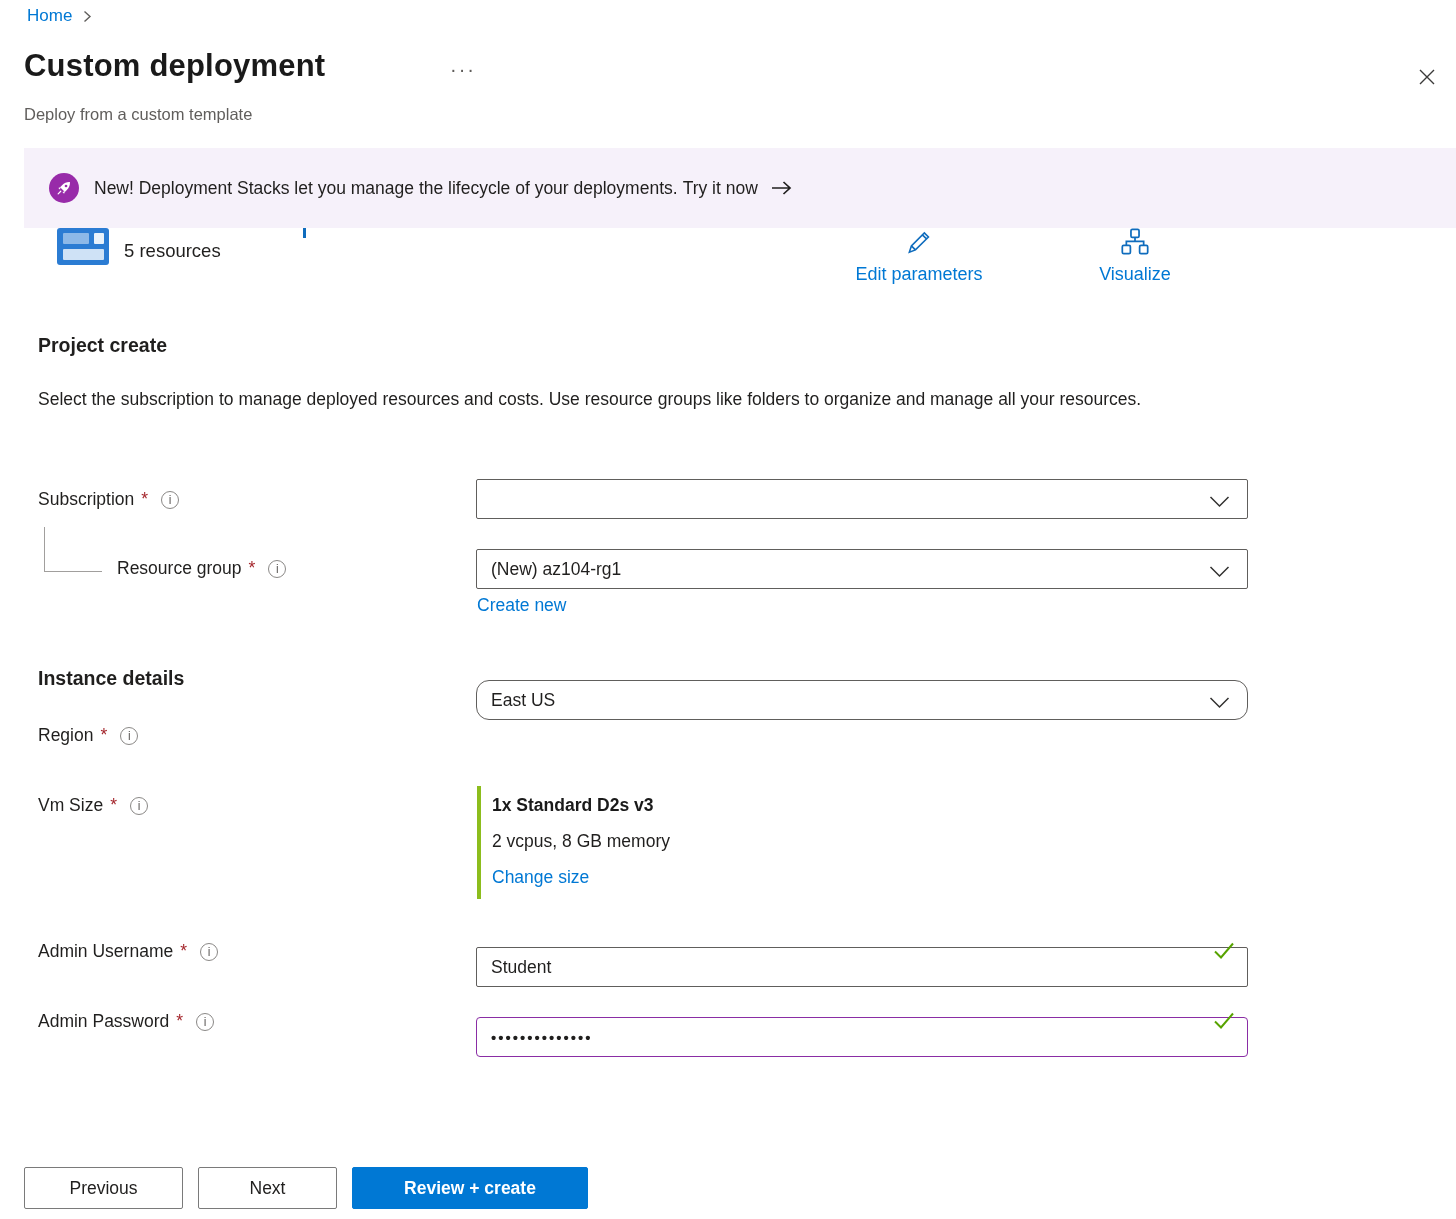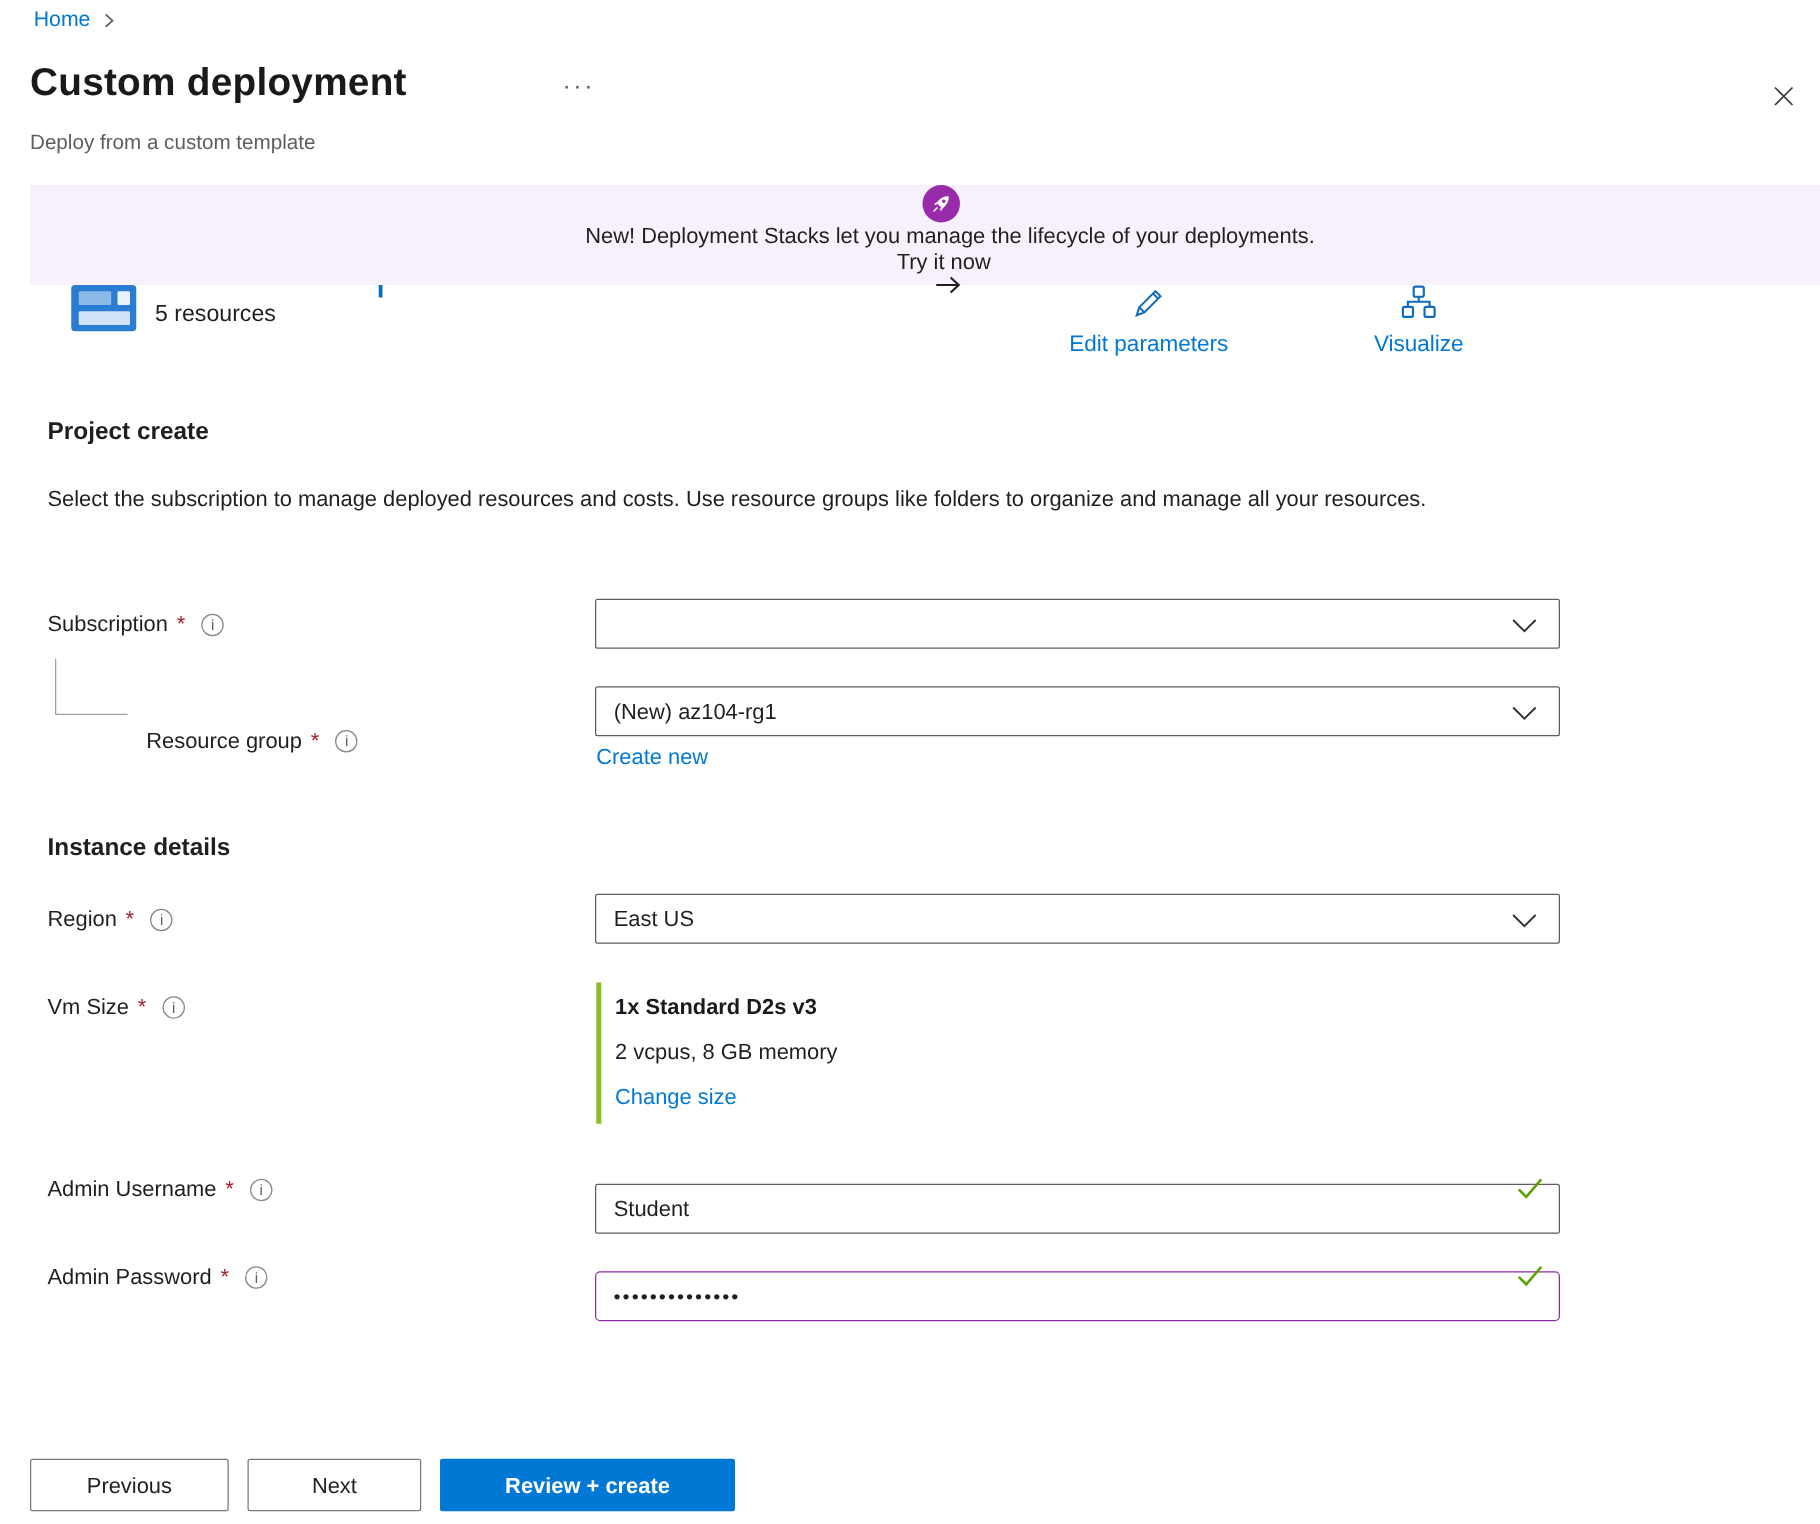--- a/index.html
+++ b/index.html
@@ -16,21 +16,21 @@
   .breadcrumb { position: absolute; left: 27px; top: 6px; display: flex; align-items: center; gap: 10px; font-size: 17px; }
   .breadcrumb a { color: #0078d4; text-decoration: none; cursor: pointer; }
 
   
   .title { position: absolute; left: 24px; top: 48px; font-size: 31px; font-weight: 700; color: #1a1a1a; letter-spacing: 0.2px; }
   .more-options { position: absolute; left: 450px; top: 58px; font-size: 20px; color: #605e5c; letter-spacing: 2px; cursor: pointer; }
   .close-btn { position: absolute; left: 1410px; top: 60px; width: 34px; height: 34px; display:flex; align-items:center; justify-content:center; cursor: pointer; background: none; border: none; }
   .subtitle { position: absolute; left: 24px; top: 105px; font-size: 16.5px; color: #605e5c; }
 
   
-  .banner { position: absolute; left: 24px; top: 148px; right: 0; height: 80px; background: #f6f1fa; display: flex; align-items: center; padding-left: 25px; cursor: pointer; flex-direction: column; }
+  .banner { position: absolute; left: 24px; top: 148px; right: 0; height: 80px; background: #f6f1fa; display: flex; align-items: center; padding-left: 25px; cursor: pointer; }
   .rocket-circle { width: 30px; height: 30px; border-radius: 50%; background: #982ba9; display:flex; align-items:center; justify-content:center; flex: 0 0 auto; }
   .banner-text { margin-left: 15px; font-size: 17.5px; color: #201f1e; }
   .banner-cta { margin-left: 5px; font-size: 17.5px; color: #201f1e; }
   .banner-arrow { margin-left: 12px; display: flex; align-items: center; }
 
   
   .resources-icon { position: absolute; left: 57px; top: 228px; width: 52px; height: 37px; background: #2b7cd3; border-radius: 3px; padding: 5px; }
   .resources-icon .blk-a { position:absolute; left:6px; top:5px; width:26px; height:11px; background:#8db9e8; border-radius:1px; }
   .resources-icon .blk-b { position:absolute; left:37px; top:5px; width:10px; height:11px; background:#e9f2fb; border-radius:1px; }
   .resources-icon .blk-c { position:absolute; left:6px; top:21px; width:41px; height:11px; background:#cfe2f6; border-radius:1px; }
@@ -162,21 +162,21 @@
   <div class="dropdown" style="top:479px;" role="combobox">
     <span class="val"></span>
     <span class="dd-chevron">
       <svg width="21" height="12" viewBox="0 0 21 12">
           <path d="M1.5 1 L10.5 10 L19.5 1" fill="none" stroke="#323130" stroke-width="1.5"></path>
         </svg>
     </span>
   </div>
 
   <div class="connector"></div>
-  <div class="f-label" style="left:117px; top:558px;margin-top:24px;">
+  <div class="f-label" style="left:117px; top:558px;">
     <span>Resource group</span>
     <span class="req">*</span>
     <span class="info-icon">i</span>
   </div>
   <div class="dropdown" style="top:549px;" role="combobox">
     <span class="val">(New) az104-rg1</span>
     <span class="dd-chevron">
       <svg width="21" height="12" viewBox="0 0 21 12">
           <path d="M1.5 1 L10.5 10 L19.5 1" fill="none" stroke="#323130" stroke-width="1.5"></path>
         </svg>
@@ -184,21 +184,21 @@
   </div>
   <a class="link create-new">Create new</a>
 
   <h2 class="section-h" style="top:667px;">Instance details</h2>
 
   <div class="f-label" style="left:38px; top:725px;">
     <span>Region</span>
     <span class="req">*</span>
     <span class="info-icon">i</span>
   </div>
-  <div class="dropdown" style="top:715px;" role="combobox">
+  <div class="dropdown" style="top:680px;border-radius:13px;" role="combobox">
     <span class="val">East US</span>
     <span class="dd-chevron">
       <svg width="21" height="12" viewBox="0 0 21 12">
           <path d="M1.5 1 L10.5 10 L19.5 1" fill="none" stroke="#323130" stroke-width="1.5"></path>
         </svg>
     </span>
   </div>
 
   <div class="f-label" style="left:38px; top:795px;">
     <span>Vm Size</span>

